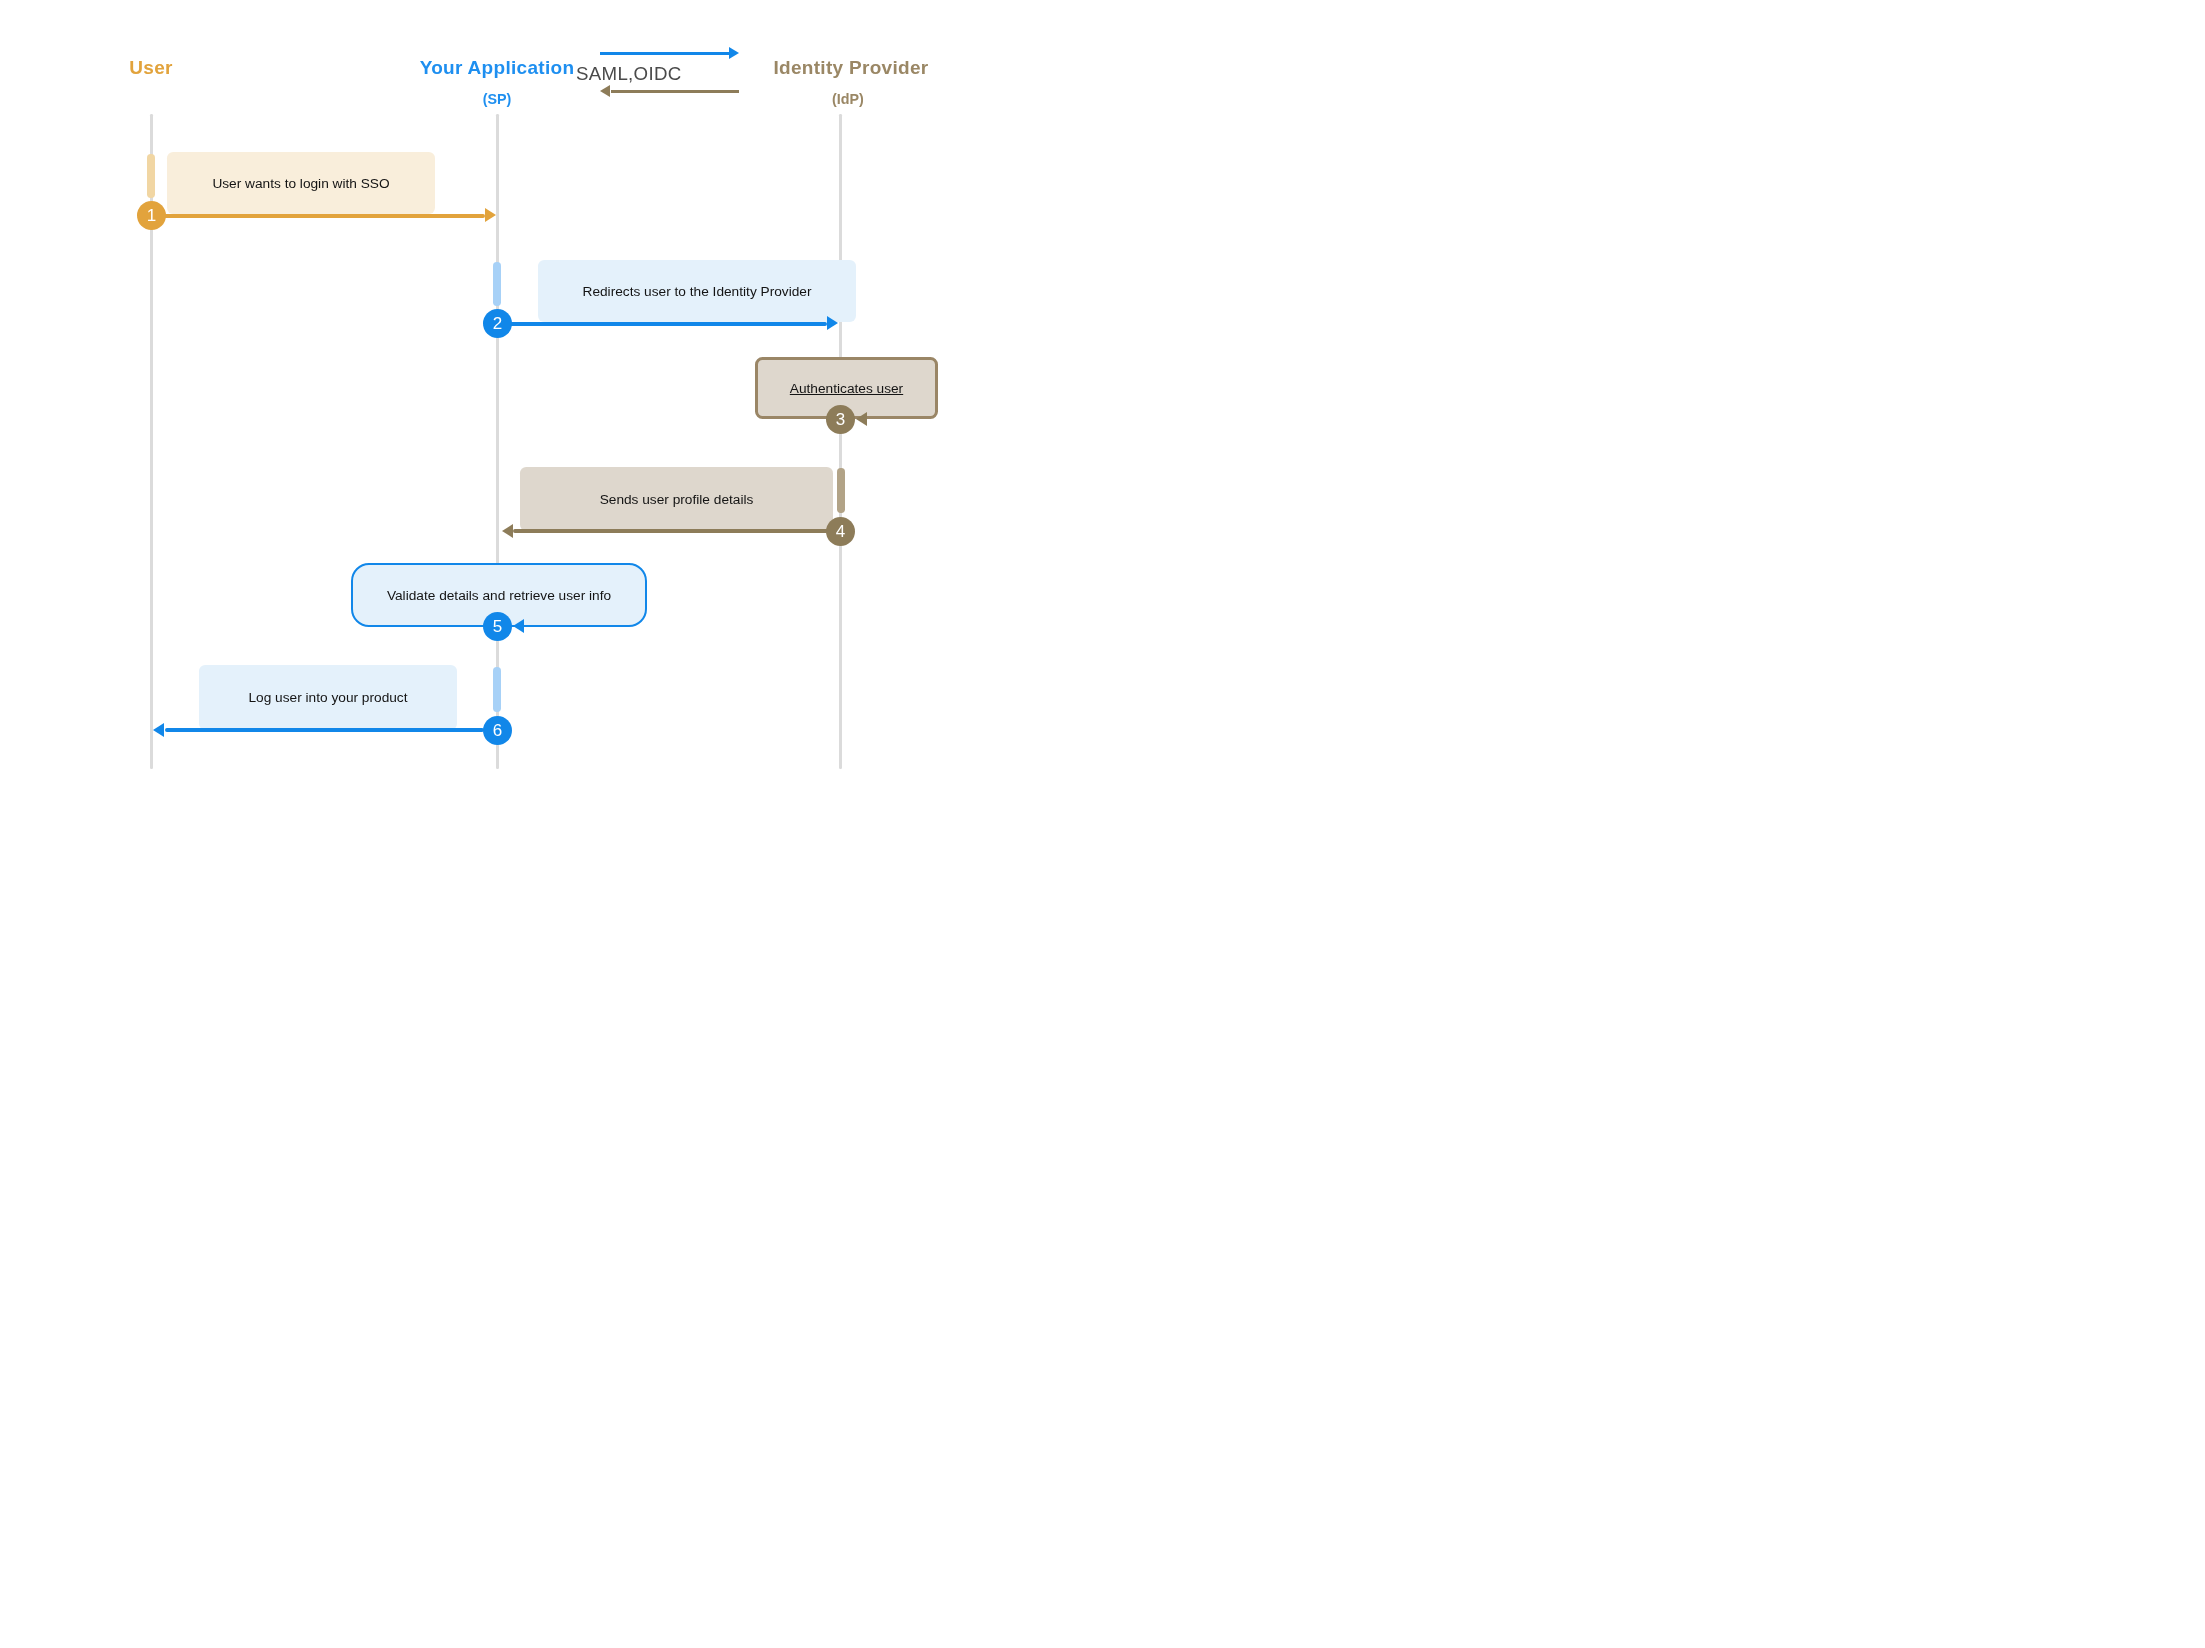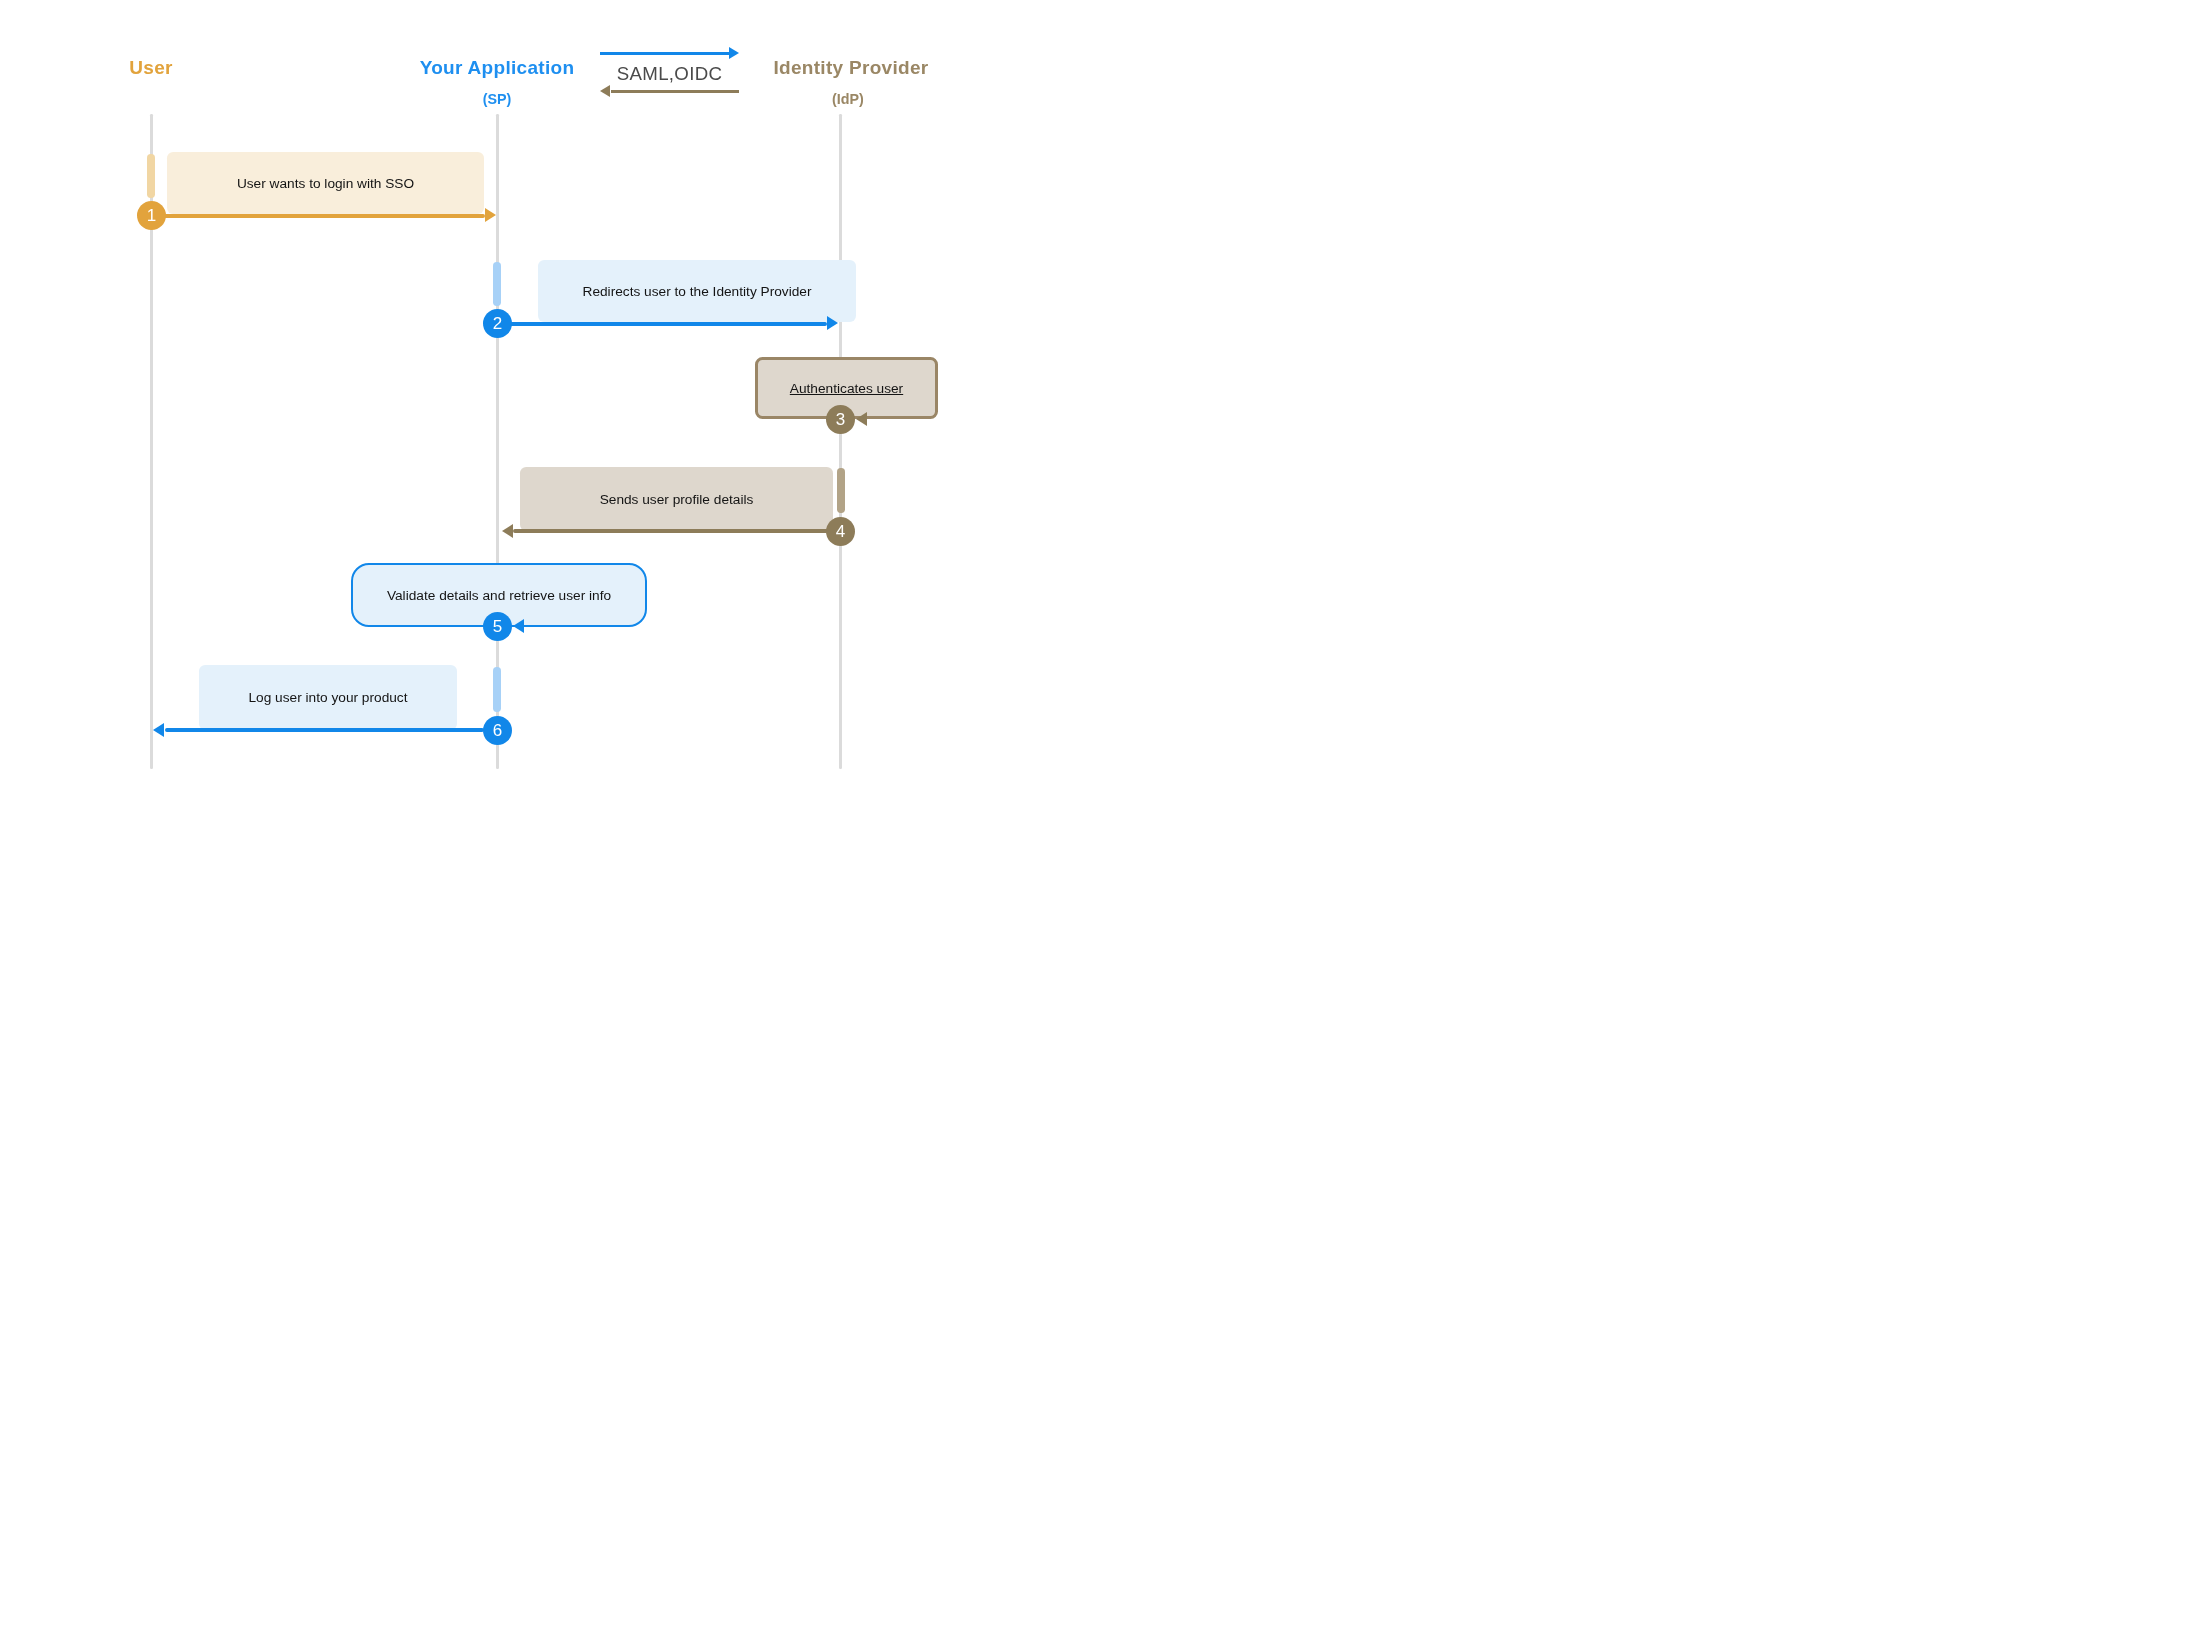--- a/index.html
+++ b/index.html
@@ -19,21 +19,21 @@
   .t-app{left:366px;color:var(--app-title);}
   .t-idp{left:720px;color:var(--idp-title);}
   .actor-sub{
     position:absolute;top:91px;width:262px;
     text-align:center;font-size:14.3px;font-weight:bold;
   }
   .s-app{left:366px;color:var(--app-title);}
   .s-idp{left:717px;color:var(--idp-title);}
   .proto-label{
     position:absolute;top:63px;left:576px;width:187px;
-    text-align:center;font-size:18.7px;color:var(--label-dark);letter-spacing:0.3px;
+    text-align:left;font-size:18.7px;color:var(--label-dark);letter-spacing:0.3px;
   }
   
   .lifeline{
     position:absolute;top:114px;height:655px;width:2.5px;
     background:var(--lifeline);border-radius:1.2px;
   }
   .ll-user{left:150px;}
   .ll-app{left:496px;}
   .ll-idp{left:839px;}
   
@@ -91,21 +91,21 @@
   <div class="proto-line pl-blue" style="left:600px;top:52px;width:129px;"></div>
   <div class="ptri ptri-right" style="left:729px;top:47px;"></div>
   <div class="proto-label">SAML,OIDC</div>
   <div class="proto-line pl-brown" style="left:611px;top:90px;width:128px;"></div>
   <div class="ptri ptri-left" style="left:600px;top:85px;"></div>
 
   <div class="lifeline ll-user"></div>
   <div class="lifeline ll-app"></div>
   <div class="lifeline ll-idp"></div>
 
-  <div class="msg-box box-user" style="left:167px;top:152px;width:317px;height:62px;">
+  <div class="msg-box box-user" style="left:167px;top:152px;width:268px;height:62px;">
       <span>User wants to login with SSO</span>
     </div>
   <div class="activation act-user" style="left:147px;top:154px;height:44px;"></div>
   <div class="arrow-line al-user" style="left:161px;top:214px;width:324px;"></div>
   <div class="tri tri-right-user" style="left:485px;top:208px;"></div>
   <div class="num-circle c-user" style="left:137px;top:201px;">
       <span>1</span>
     </div>
 
   <div class="msg-box box-app" style="left:506px;top:260px;width:318px;height:62px;">

